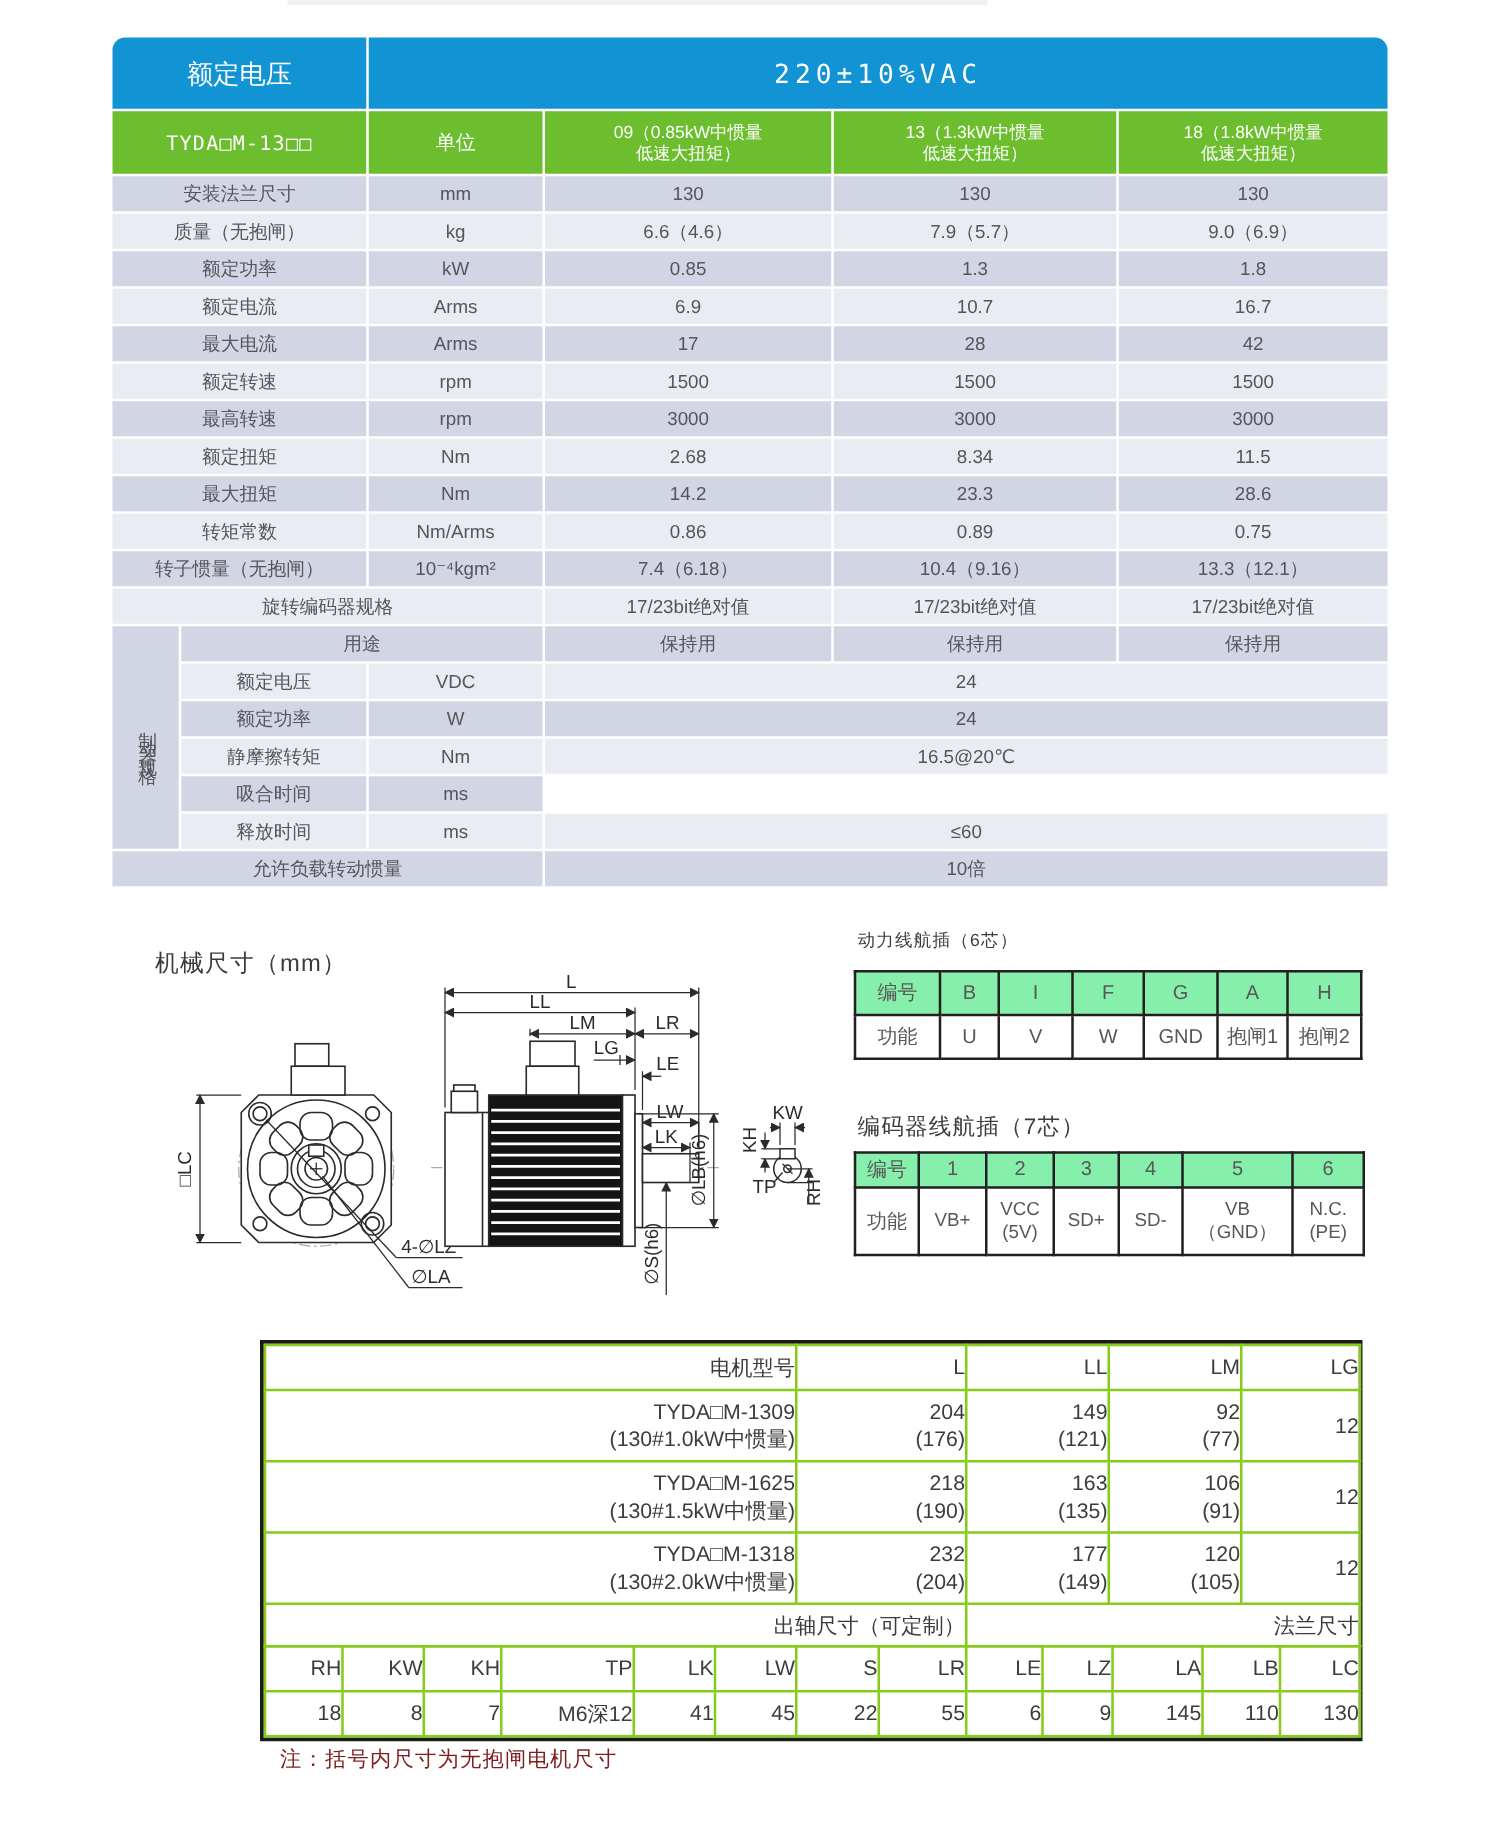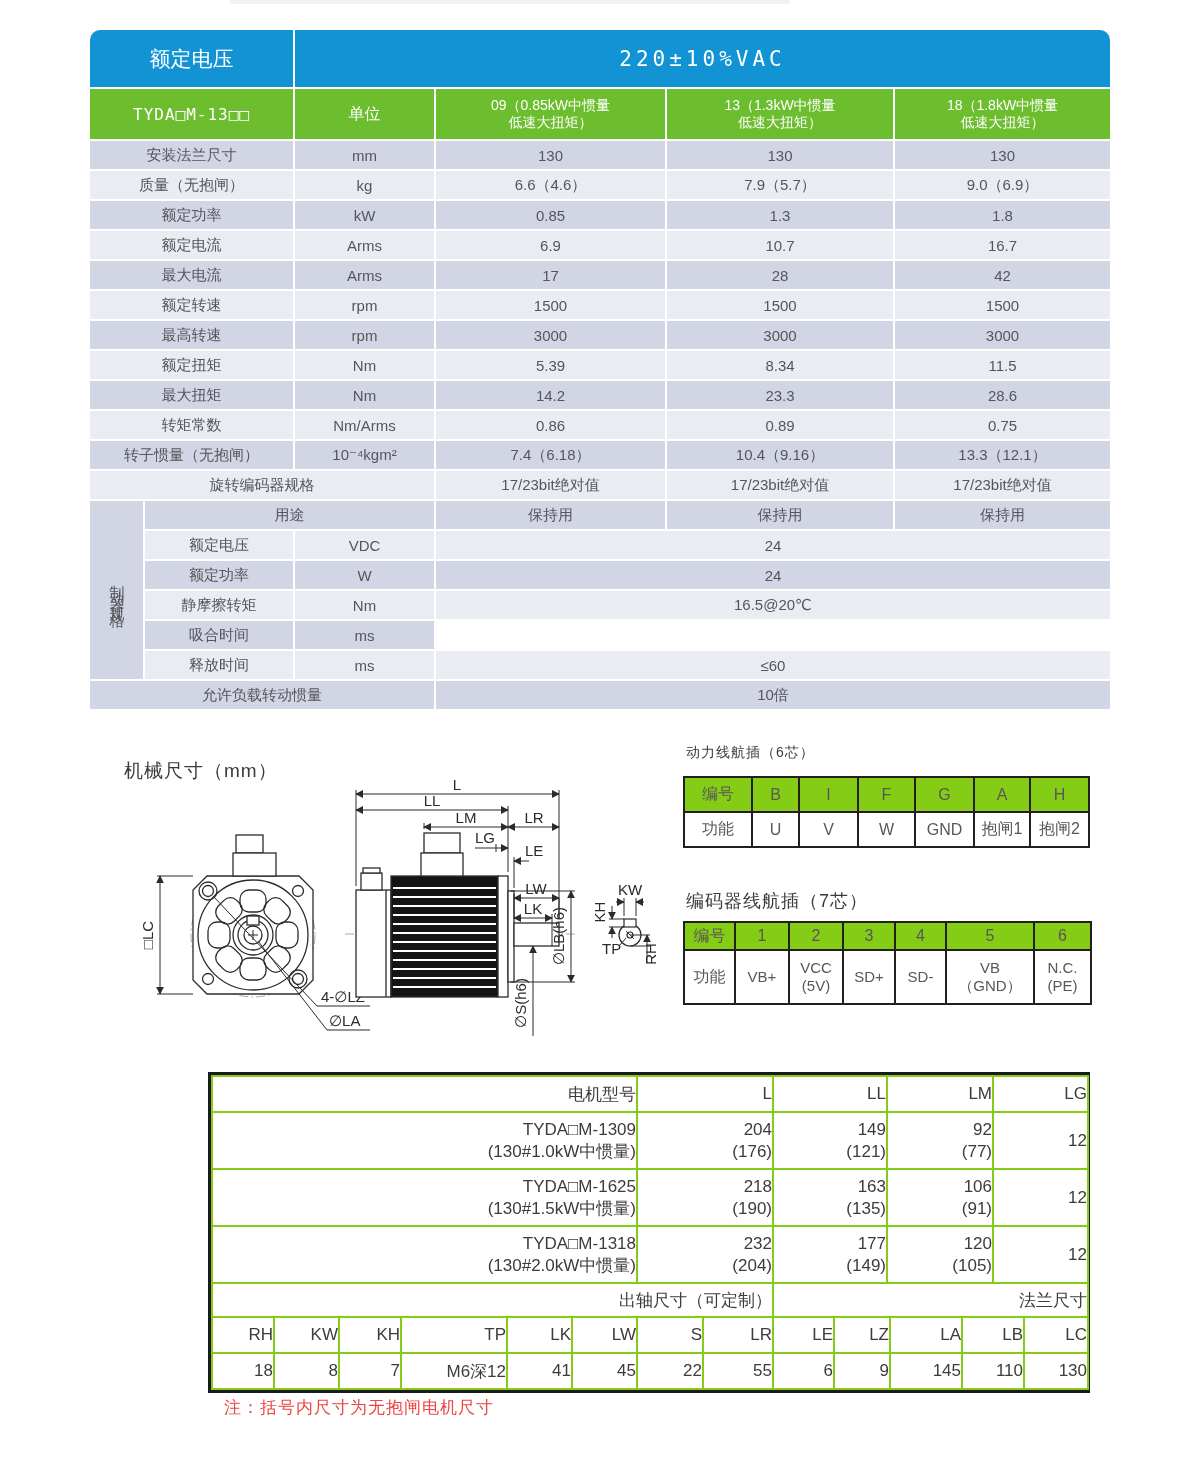--- a/index.html
+++ b/index.html
@@ -32,29 +32,29 @@
   .light .cell{background:#eaecf3;}
   .brake-wrap{display:flex;gap:2px;margin-bottom:2px;}
   .brake-strip{width:53px;height:178px;background:#d2d6e4;display:flex;align-items:center;justify-content:center;
     writing-mode:vertical-lr;letter-spacing:7px;font-size:15px;flex:none;}
   .brake-rows{display:flex;flex-direction:column;gap:2px;}
   
   .sec-title{font-size:19px;color:#3b3b3e;letter-spacing:1px;}
   
   .conn{border-collapse:collapse;table-layout:fixed;background:#ffffff;}
   .conn td{border:2px solid #231f20;text-align:center;vertical-align:middle;font-size:16px;color:#595757;padding:0;}
-  .conn .hd td{background:#84cc16;}
+  .conn .hd td{background:#86efac;}
   .two-line{display:flex;flex-direction:column;line-height:18px;font-size:15px;}
   
   .dim-wrap{left:208px;top:1072px;width:876px;border:3px solid #1b1b1b;}
   .dimtbl{border-collapse:collapse;table-layout:fixed;width:876px;color:#3c3c3e;}
   .dimtbl td{border:2px solid #84cc16;text-align:right;vertical-align:middle;font-size:17px;padding:0;}
   .dimtbl .mname{line-height:22px;font-size:17px;}
   .dimtbl .mval{line-height:22px;font-size:17px;}
-  .note{font-size:17px;color:#ef4444;letter-spacing:1px;}
+  .note{font-size:17px;color:#7f1d1d;letter-spacing:1px;}
   
   .mech-svg text{font-size:15px;fill:#2b2b2e;font-family:"Liberation Sans","DejaVu Sans",sans-serif;}
   .remnant{left:230px;top:0;width:560px;height:4px;background:#f1f1f2;}
 </style>
 </head>
 <body>
 
 <div class="abs remnant"></div>
 
 <div class="abs spec-table">
@@ -126,21 +126,21 @@
   <div class="trow srow dark">
     <div class="cell c-lab">最高转速</div>
     <div class="cell c-unit">rpm</div>
     <div class="cell c-v1">3000</div>
     <div class="cell c-v2">3000</div>
     <div class="cell c-v3">3000</div>
   </div>
   <div class="trow srow light">
     <div class="cell c-lab">额定扭矩</div>
     <div class="cell c-unit">Nm</div>
-    <div class="cell c-v1">5.39</div>
+    <div class="cell c-v1">2.68</div>
     <div class="cell c-v2">8.34</div>
     <div class="cell c-v3">11.5</div>
   </div>
   <div class="trow srow dark">
     <div class="cell c-lab">最大扭矩</div>
     <div class="cell c-unit">Nm</div>
     <div class="cell c-v1">14.2</div>
     <div class="cell c-v2">23.3</div>
     <div class="cell c-v3">28.6</div>
   </div>

